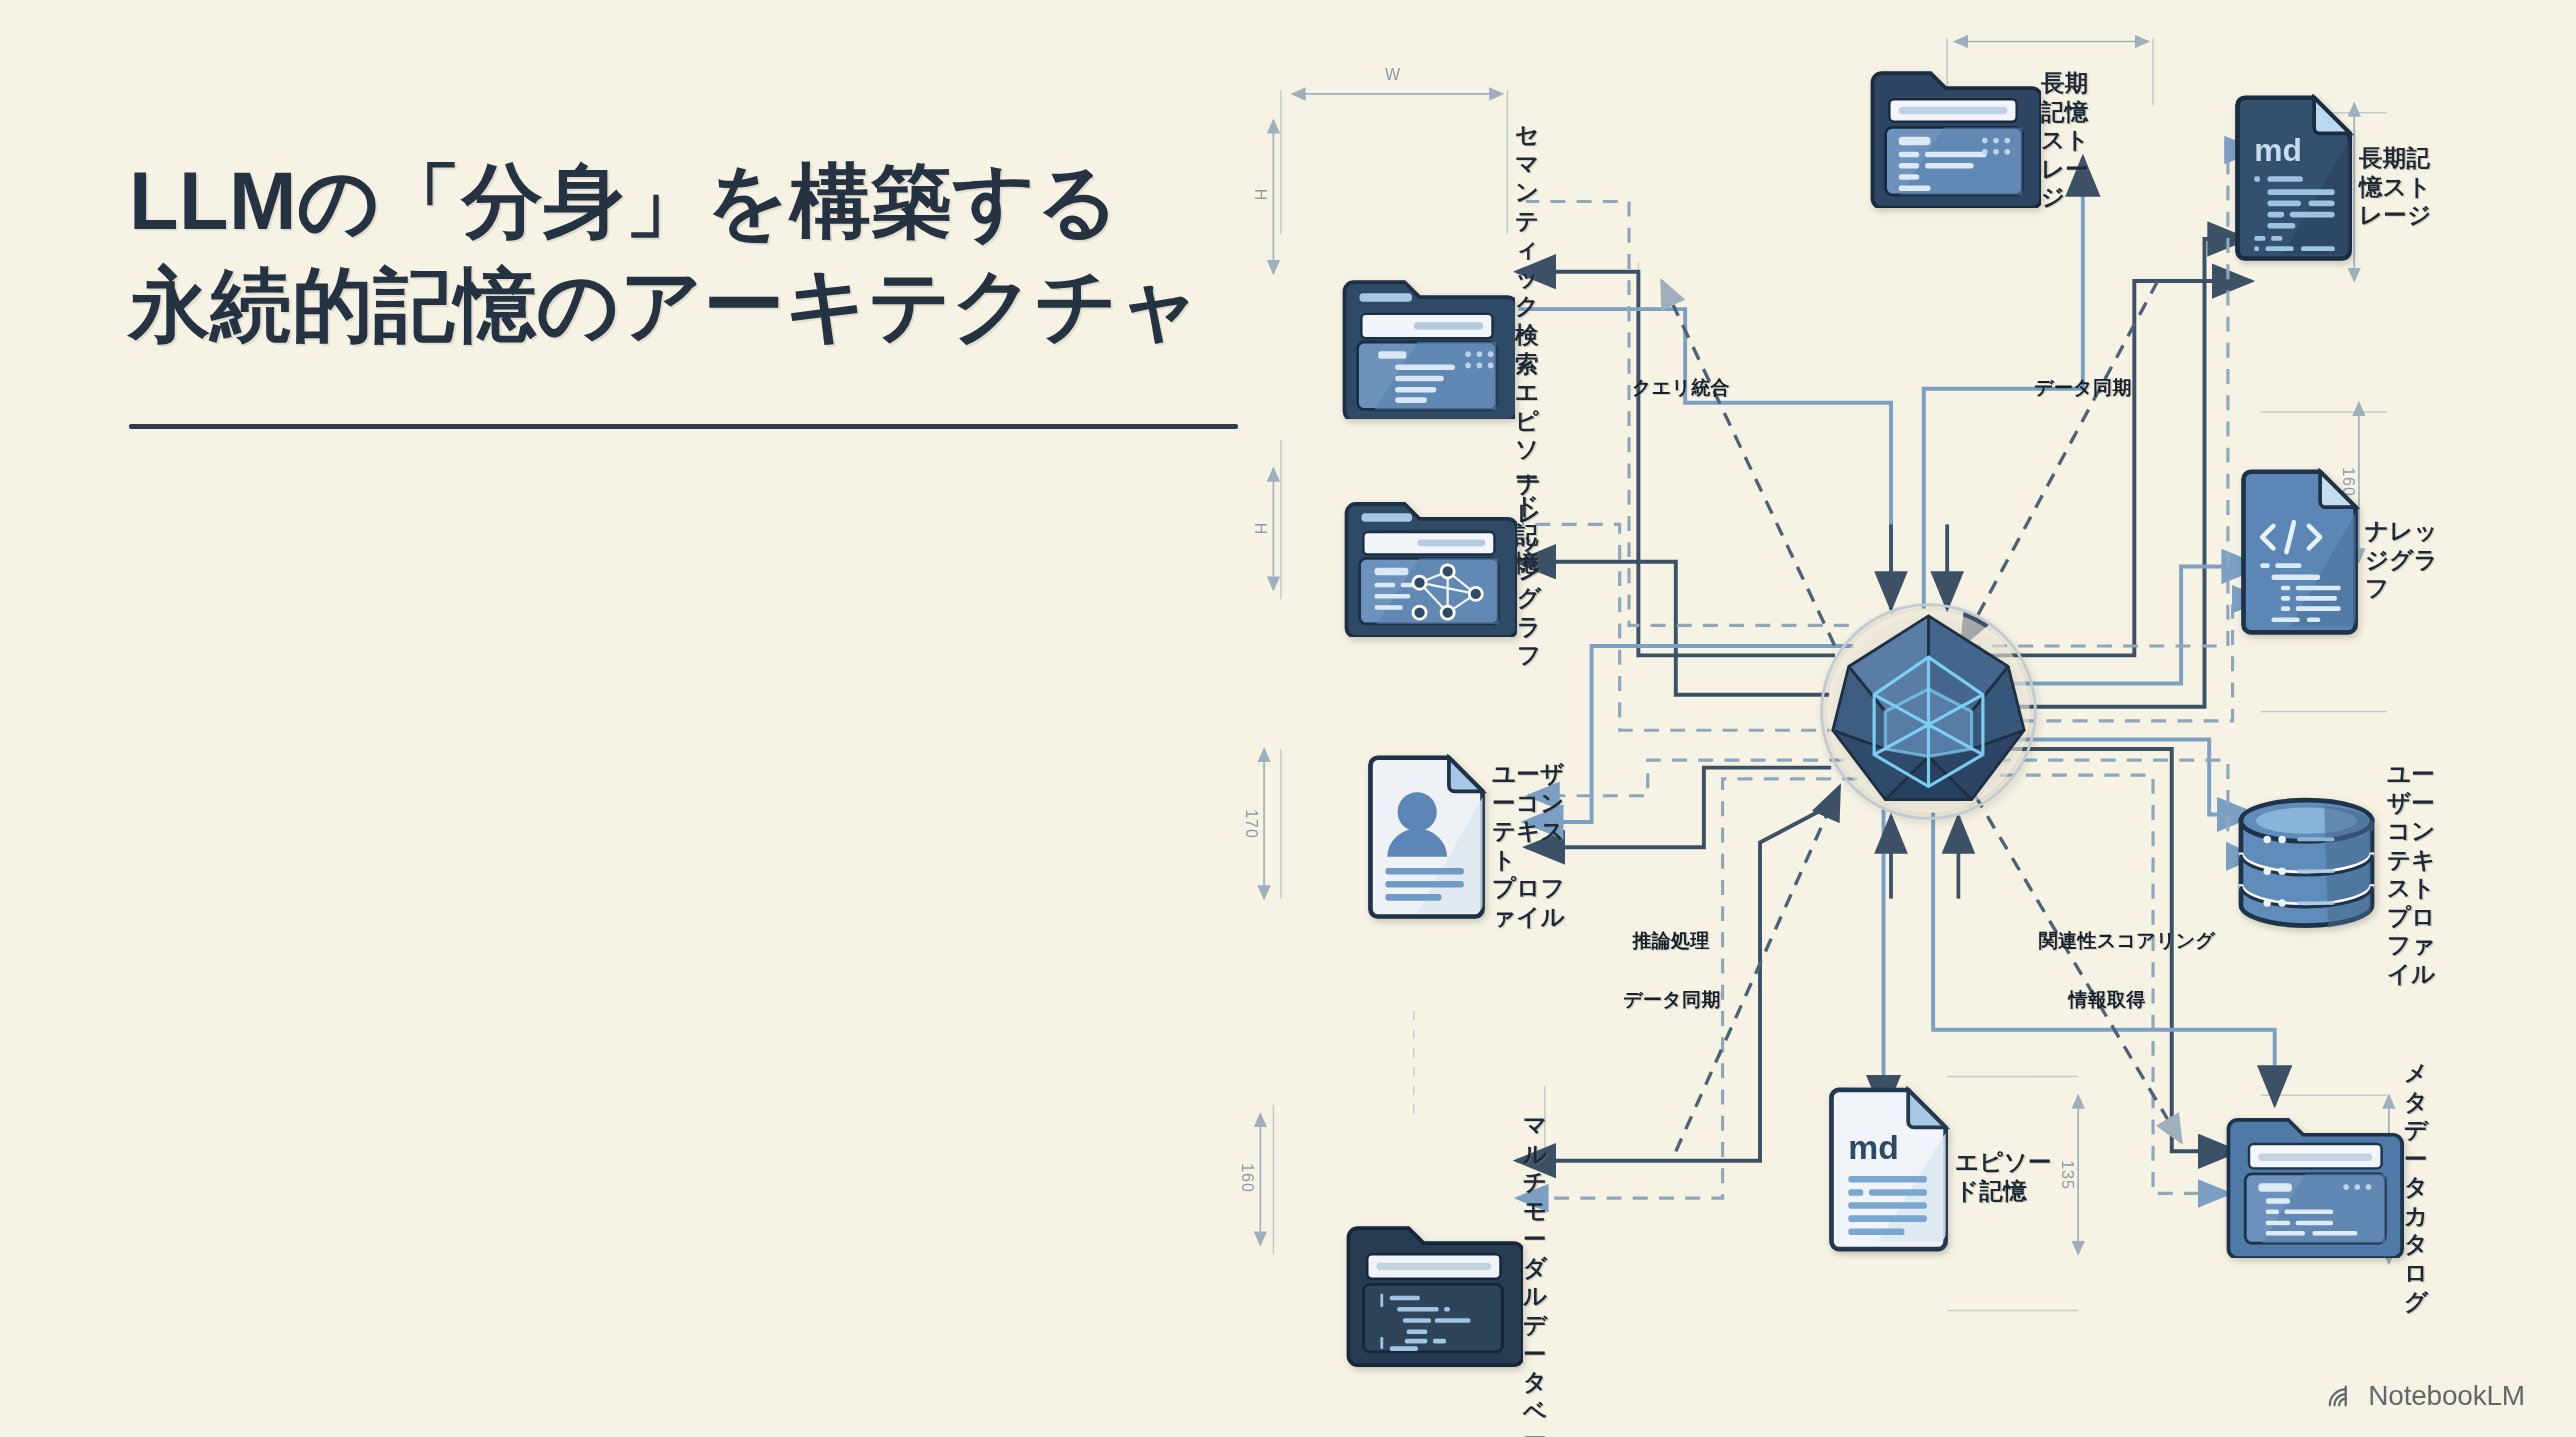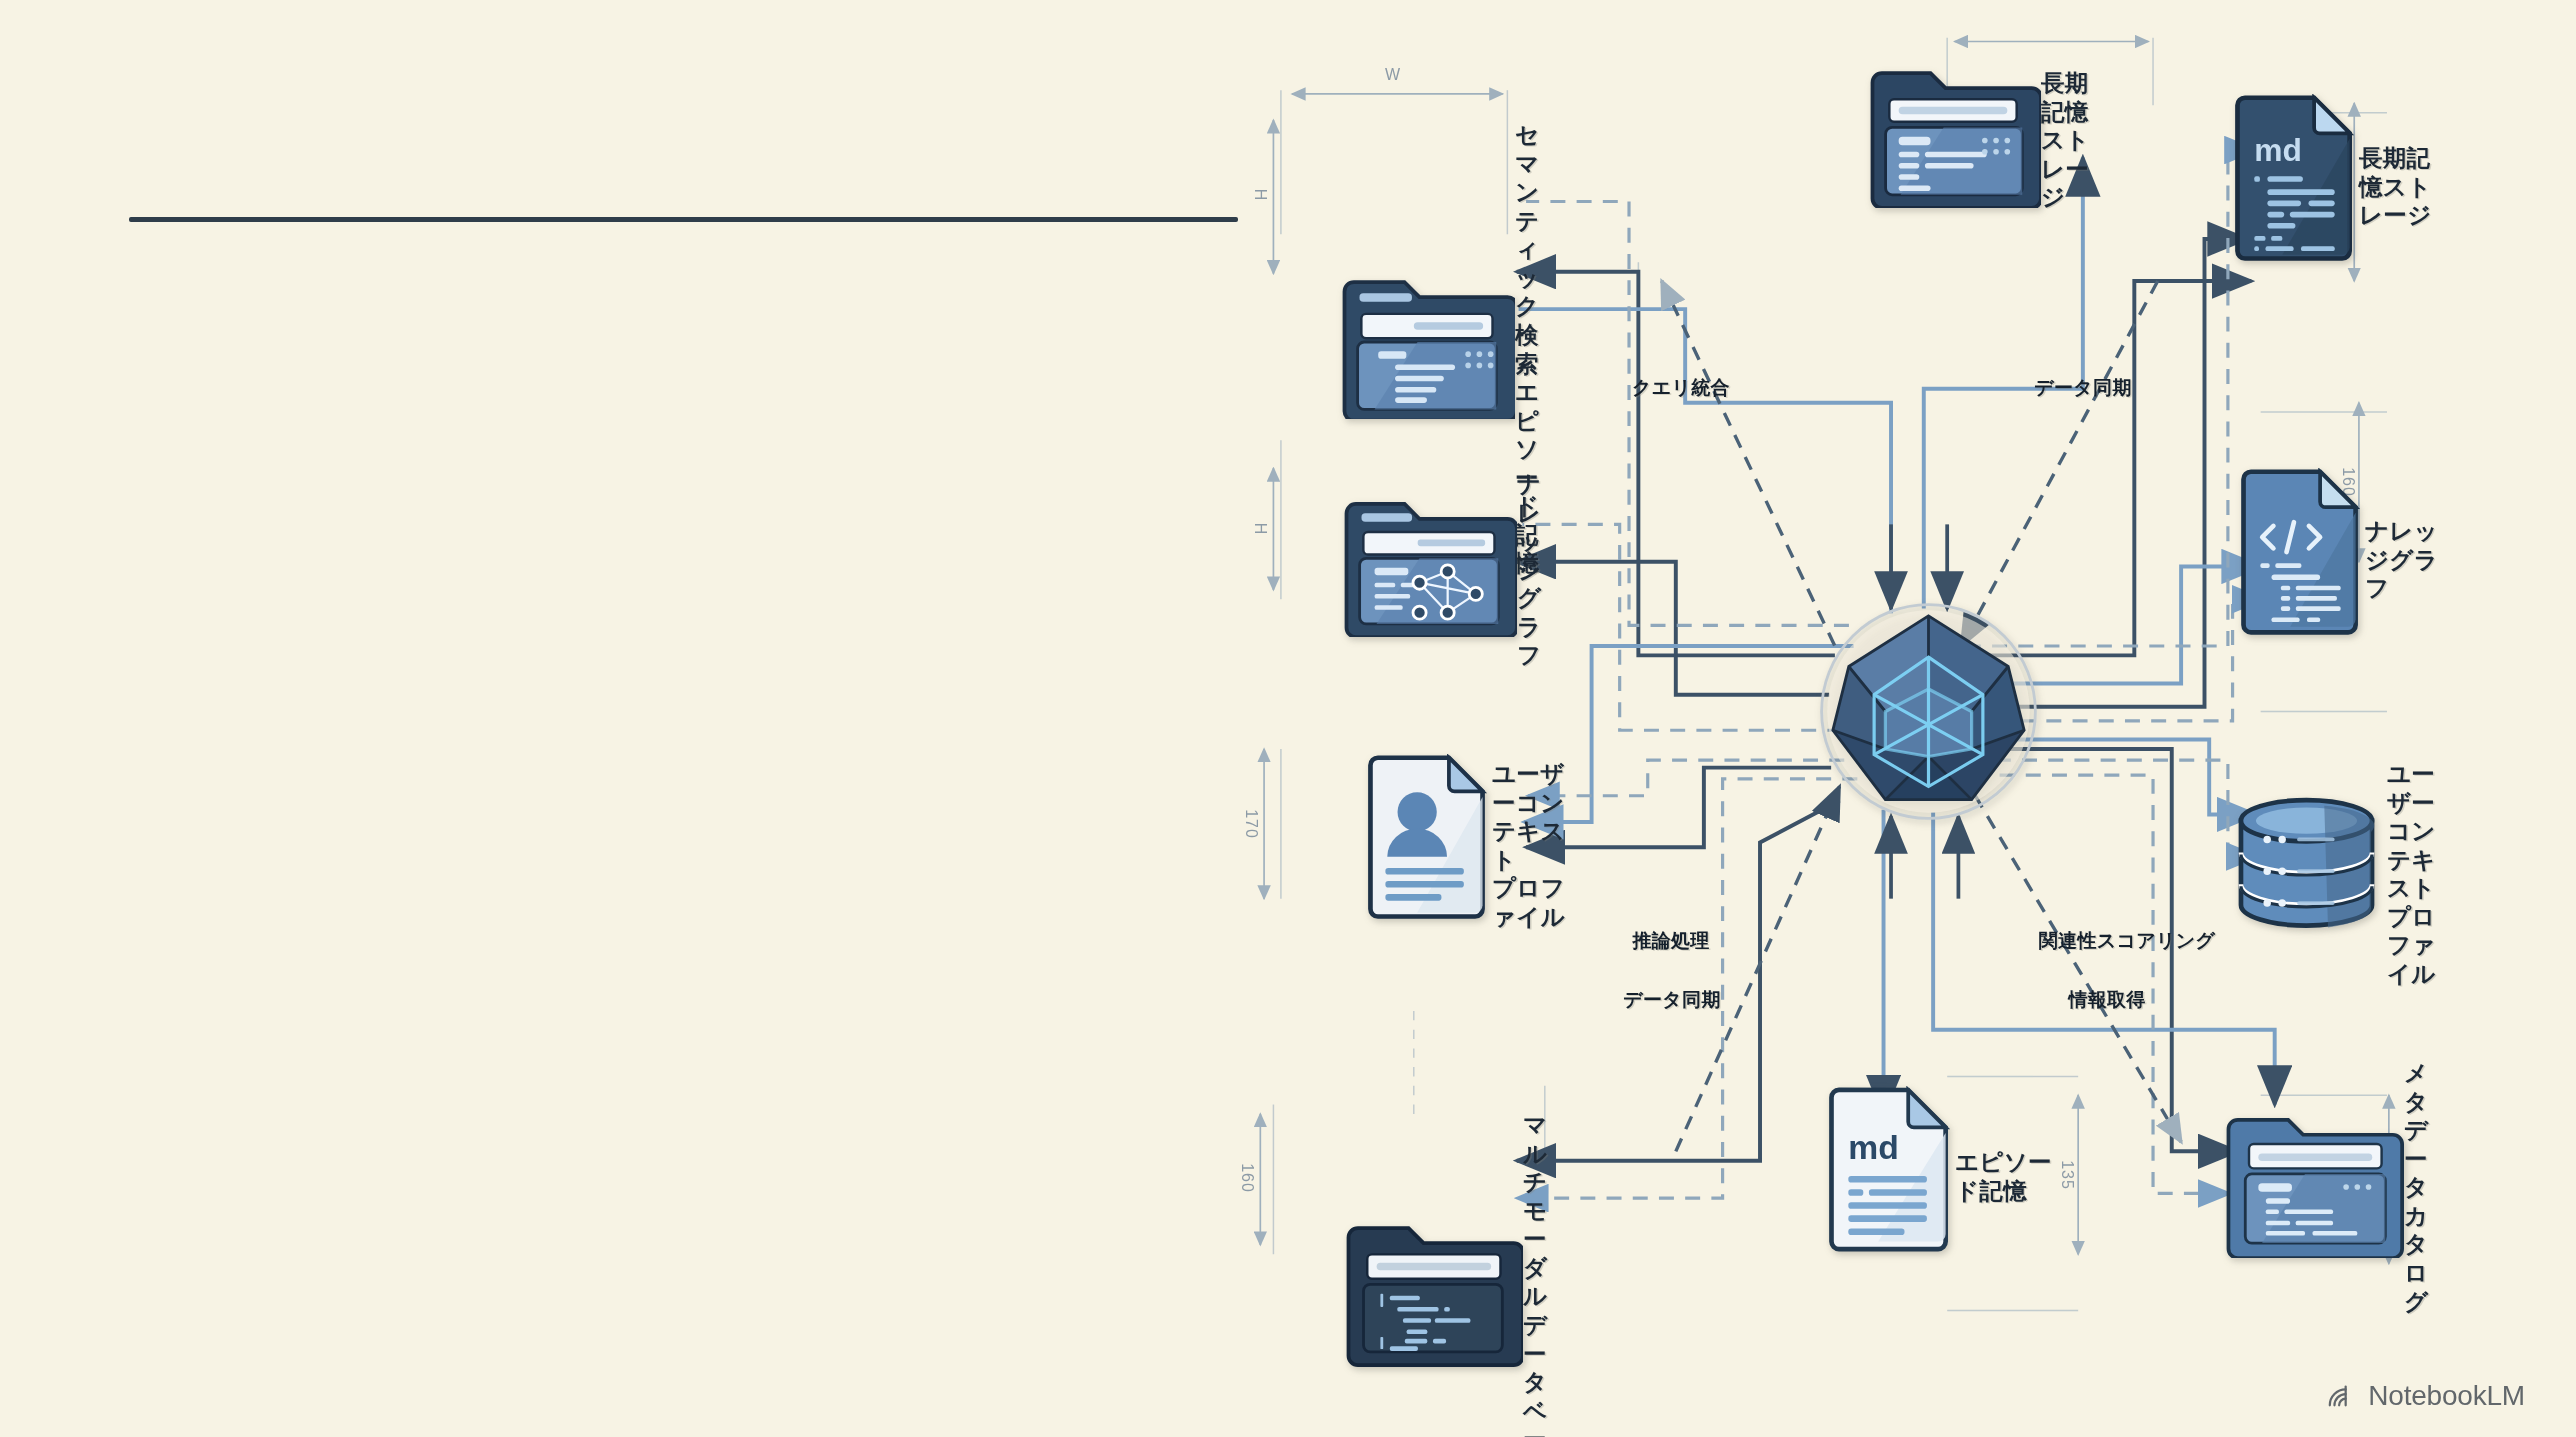--- a/index.html
+++ b/index.html
@@ -137,20 +137,22 @@
     color: #39414a;
     letter-spacing: -0.2px;
   }
 </style>
 </head>
 <body>
 
 <div id="stage">
 
   <div class="left-panel">
+    <h1 class="headline">LLMの「分身」を構築する
+永続的記憶のアーキテクチャ</h1>
     <div class="divider"></div>
   </div>
 
   <div class="diagram">
 
     <svg class="wires" viewBox="0 0 1432 1536">
       <defs>
         <marker id="ah-dark" markerWidth="11" markerHeight="9" refX="10" refY="4.5" orient="auto">
           <path d="M0,0 L11,4.5 L0,9 z" fill="#3c5166"></path>
         </marker>

